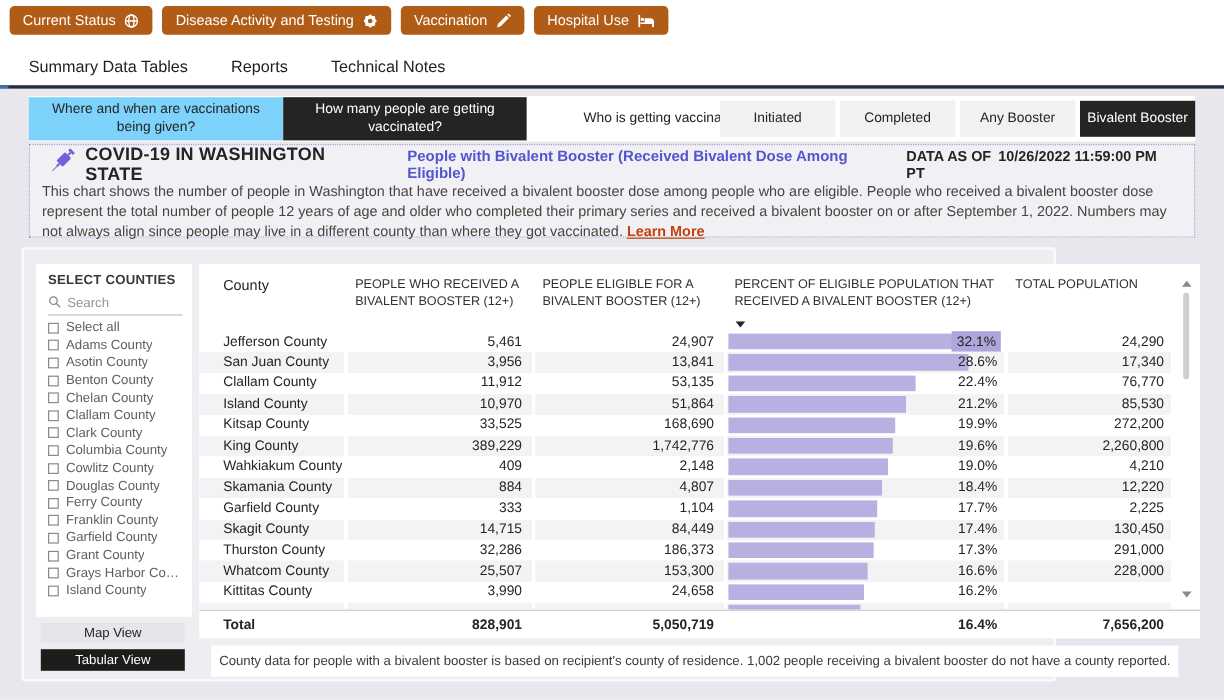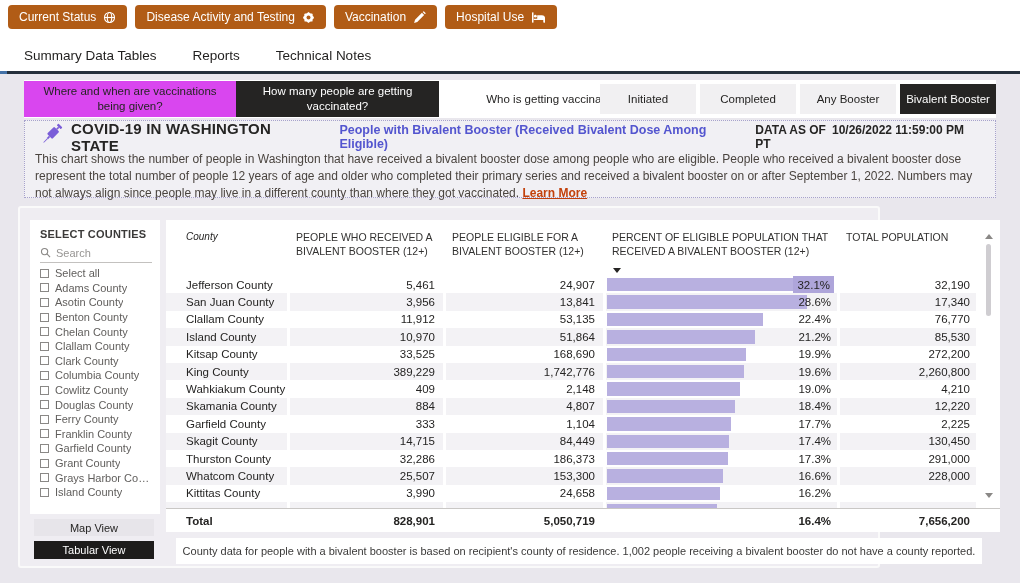--- a/index.html
+++ b/index.html
@@ -19,21 +19,21 @@
   .divider { position:absolute; top:71px; left:0; width:1020px; height:3px; background:#25303c; }
   .blue-chip { position:absolute; top:71px; left:0; width:7px; height:9px; background:#4472a8; }
 
   
   .content-bg { position:absolute; top:74px; left:0; width:1020px; height:509px; background:#e9e7ed; }
 
   
   .filterbar { position:absolute; top:80px; left:24px; width:972px; height:38px; background:#fff; }
   .qtabs { position:absolute; left:0; top:1px; display:flex; }
   .qtab { display:flex; align-items:center; justify-content:center; text-align:center; font-size:11.5px; line-height:1.3; color:#252423; height:36px; padding:0 12px; cursor:pointer; }
-  .qtab.q1 { width:212px; background:#d946ef; }
+  .qtab.q1 { width:212px; background:#7dd3fc; }
   .qtab.q2 { width:203px; background:#252423; color:#fff; }
   .qtab.q3 { width:232px; background:#fff; }
   .mtabs { position:absolute; right:0; top:4px; display:flex; gap:4px; }
   .mtab { width:96px; height:30px; display:flex; align-items:center; justify-content:center; font-size:11.5px; color:#252423; background:#f1f0f2; cursor:pointer; }
   .mtab.selected { background:#252423; color:#fff; }
 
   
   .header-card { position:absolute; top:120px; left:24px; width:972px; height:78px; background:#f1f0f4; border:1px dotted #a7a2cc; padding:4px 10px 0 10px; }
   .title-row { position:relative; height:23px; display:flex; align-items:center; }
   .syringe { position:absolute; left:4px; top:-4px; }
@@ -60,21 +60,21 @@
 
   .view-buttons { position:absolute; left:14px; top:311px; width:120px; }
   .viewbtn { height:17px; display:flex; align-items:center; justify-content:center; font-size:11px; cursor:pointer; }
   .viewbtn.map { background:#e7e5ea; color:#252423; }
   .viewbtn.tabular { margin-top:5px; height:18px; background:#1d1c1b; color:#fff; }
 
   
   .table-card { position:absolute; left:146px; top:12px; width:834px; height:312px; background:#fff; padding-top:10px; overflow:hidden; }
   .thead { display:flex; height:46px; font-size:10.5px; color:#323130; line-height:1.35; }
   .hc { padding-left:6px; }
-  .hc.c-county { padding-left:20px; font-size:10px; color:#252423;font-style:italic; }
+  .hc.c-county { padding-left:20px; font-size:12px; color:#252423; }
   .h-percent { position:relative; }
   .sort-caret { position:absolute; left:7px; bottom:3px; width:0; height:0; border-left:4px solid transparent; border-right:4px solid transparent; border-top:5px solid #252423; }
 
   .c-county { width:124px; }
   .c-received { width:156px; }
   .c-eligible { width:160px; }
   .c-percent { width:234px; }
   .c-pop { width:139px; }
 
   .trow { display:flex; align-items:center; height:17.4px; font-size:11.5px; color:#252423; }
@@ -293,21 +293,21 @@
       </div>
       <div>
           <div class="trow">
             <span class="tc c-county">Jefferson County</span>
             <span class="tc c-num c-received">5,461</span>
             <span class="tc c-num c-eligible">24,907</span>
             <span class="tc c-percent">
               <i class="bar" style="width:97.0%"></i>
               <i class="plabel hl">32.1%</i>
             </span>
-            <span class="tc c-pop">32,190</span>
+            <span class="tc c-pop">24,290</span>
           </div>
           <div class="trow stripe">
             <span class="tc c-county">San Juan County</span>
             <span class="tc c-num c-received">3,956</span>
             <span class="tc c-num c-eligible">13,841</span>
             <span class="tc c-percent">
               <i class="bar" style="width:86.4%"></i>
               <i class="plabel">28.6%</i>
             </span>
             <span class="tc c-pop">17,340</span>

